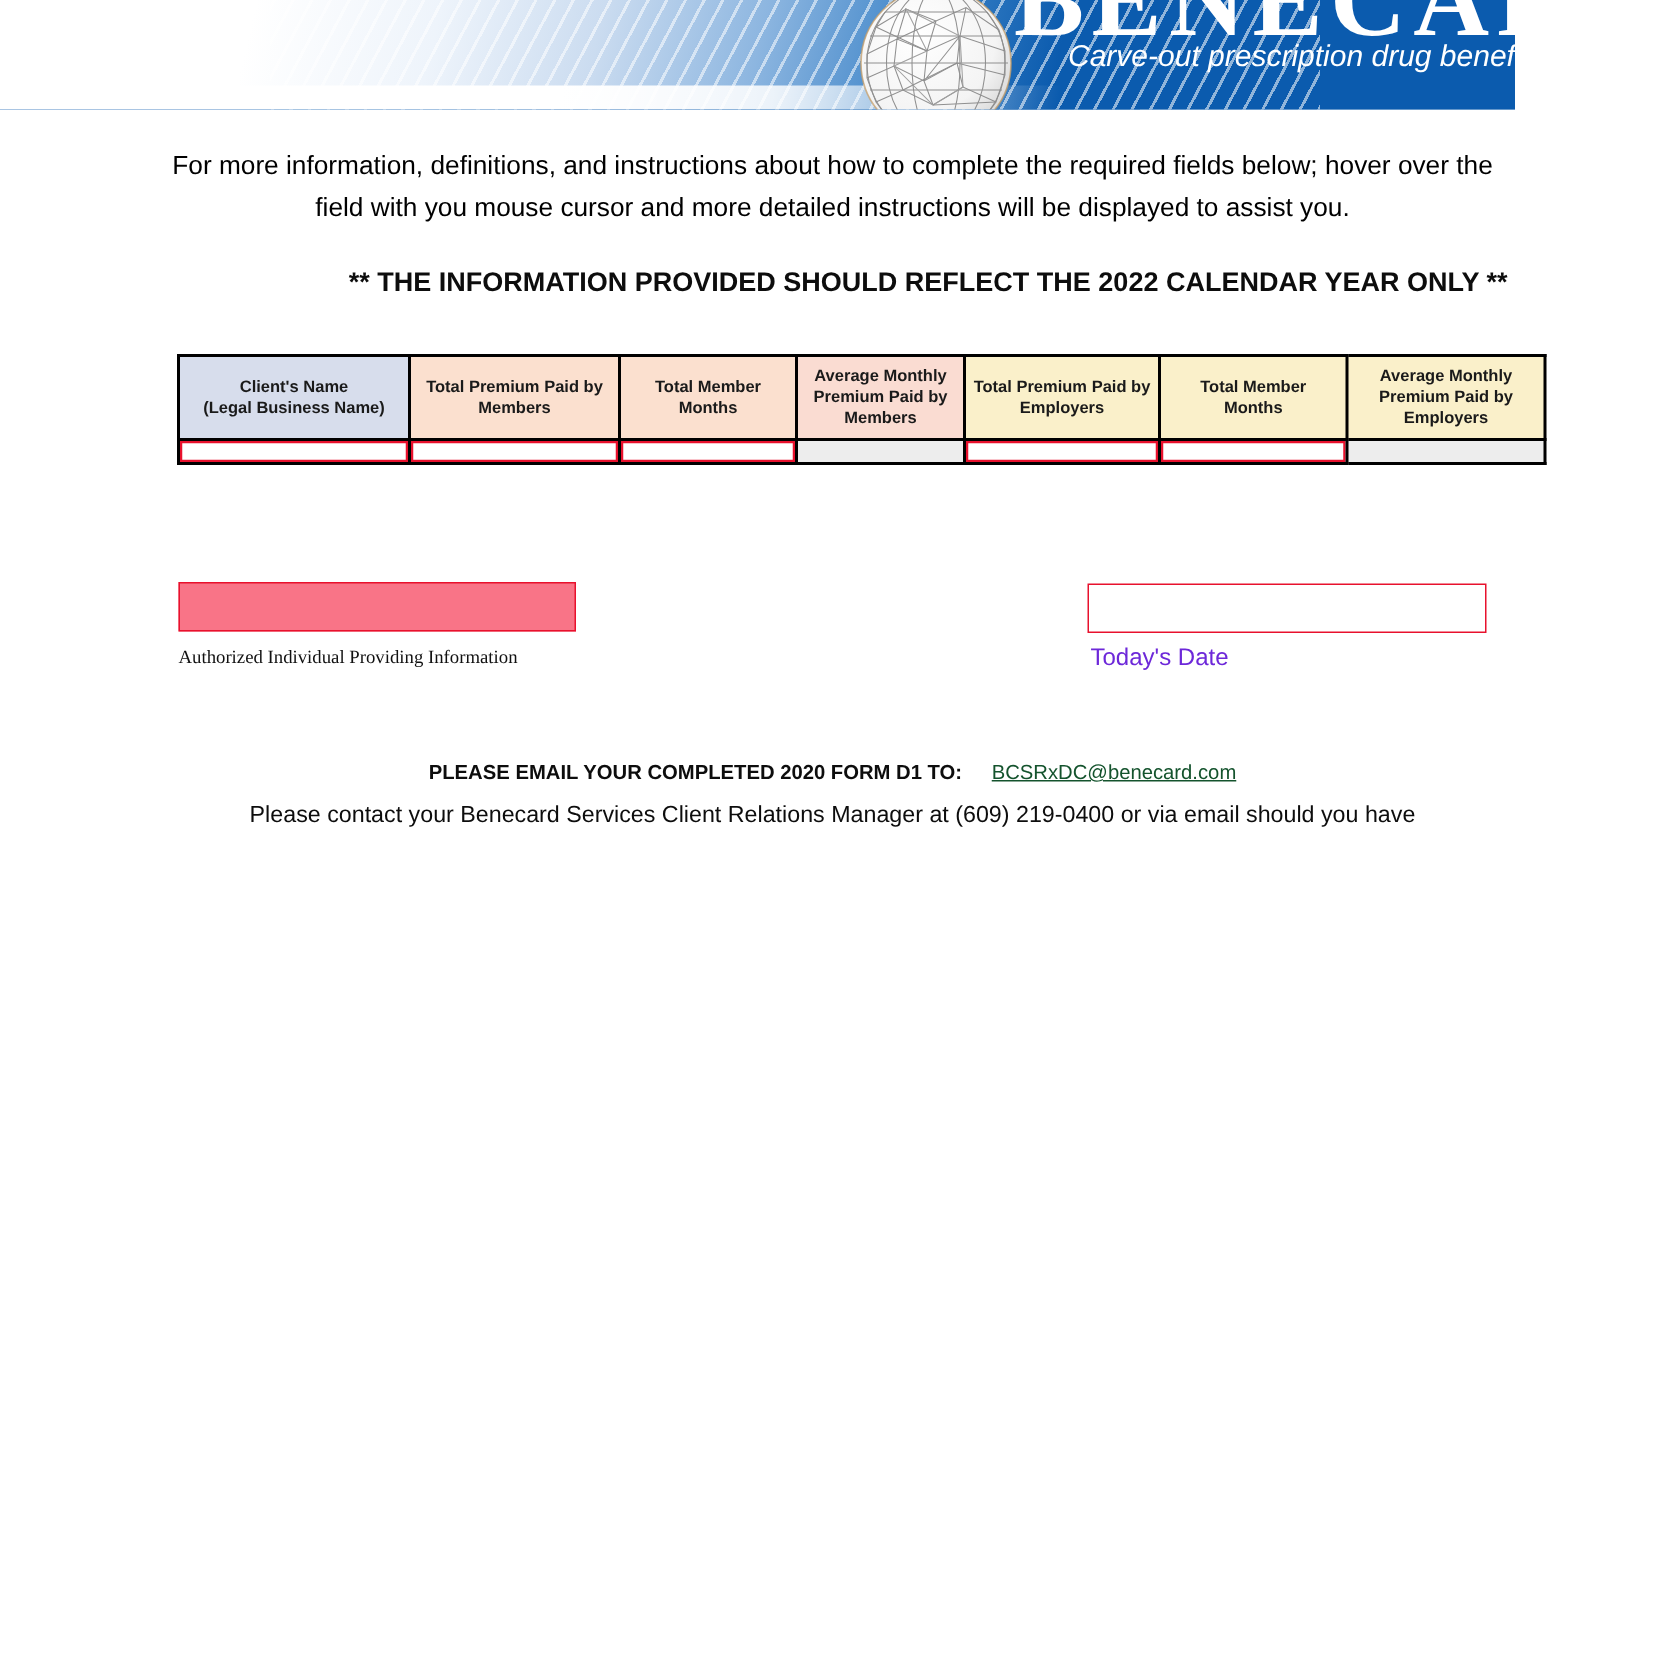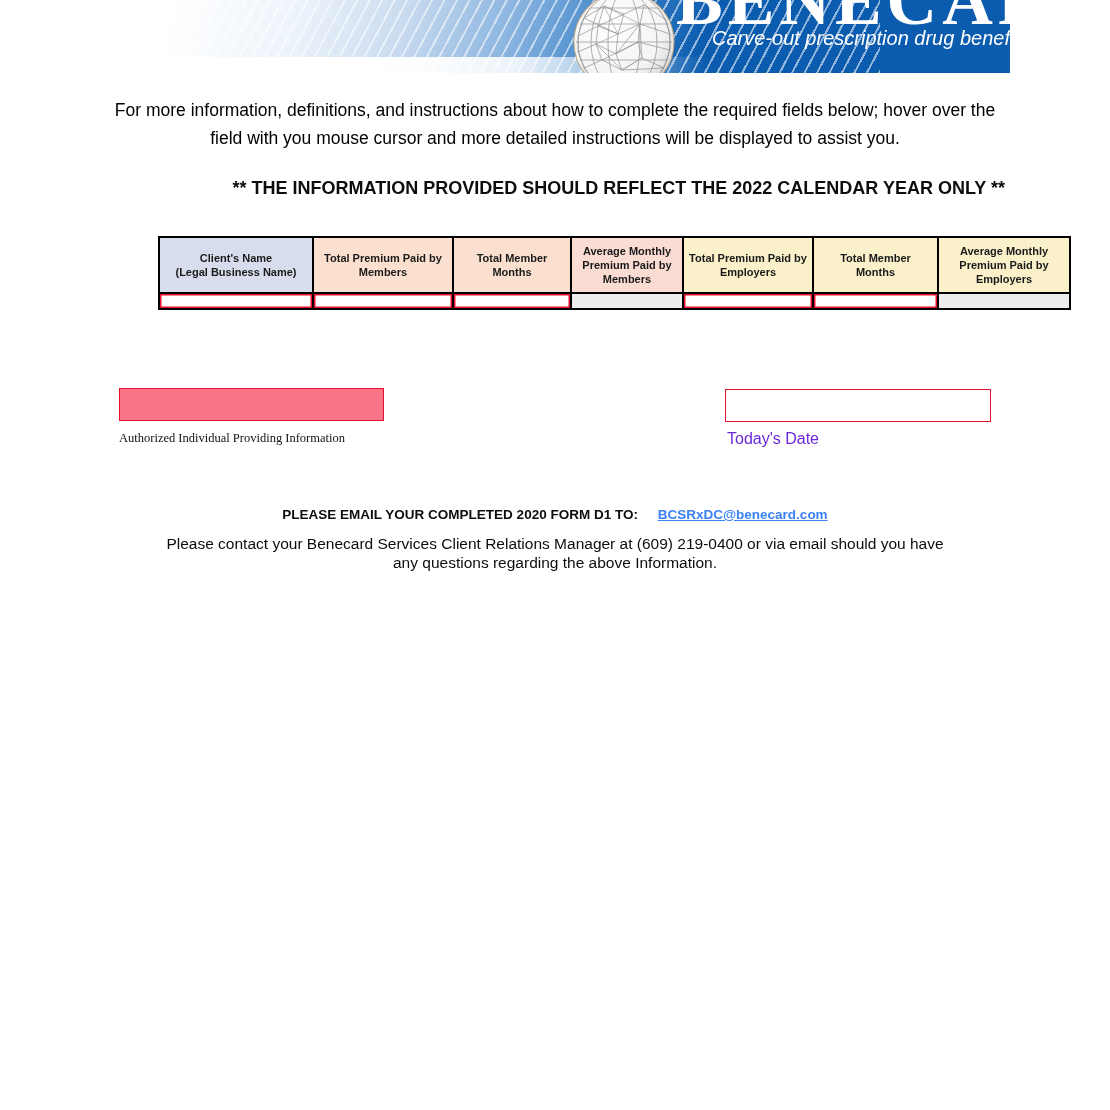--- a/index.html
+++ b/index.html
@@ -112,21 +112,20 @@
     font-weight: 700;
     color: #0d0d0d;
     white-space: nowrap;
   }
 
   
   .tbl-wrap {
     position: absolute;
     left: 118px;
     top: 236px;
-    margin-left: 40px;
   }
   table.form-table {
     border-collapse: collapse;
     table-layout: fixed;
     border: 2px solid #000000;
   }
   table.form-table th {
     border: 2px solid #000000;
     font-size: 11px;
     font-weight: 700;
@@ -199,23 +198,23 @@
     left: 105px;
     top: 507px;
     width: 900px;
     text-align: center;
     font-size: 13.5px;
     font-weight: 700;
     color: #0d0d0d;
     white-space: nowrap;
   }
   .email-link {
-    color: #3b82f6;
+    color: #14532d;
     text-decoration: underline;
-    font-weight: 700;
+    font-weight: 400;
     padding-left: 16px;
   }
   .contact-para {
     position: absolute;
     left: 105px;
     top: 534px;
     width: 900px;
     text-align: center;
     font-size: 15.5px;
     color: #0d0d0d;
@@ -323,14 +322,13 @@
 <div class="date-box"></div>
 <div class="date-label">Today's Date</div>
 
 <div class="email-line">
   <span>PLEASE EMAIL YOUR COMPLETED 2020 FORM D1 TO:</span>
   <a class="email-link" href="#">BCSRxDC@benecard.com</a>
 </div>
 
 <div class="contact-para">
   <span>Please contact your Benecard Services Client Relations Manager at (609) 219-0400 or via email should you have</span><br>
-  <span>any questions regarding the above Information.</span>
 </div>
 
 </body></html>

